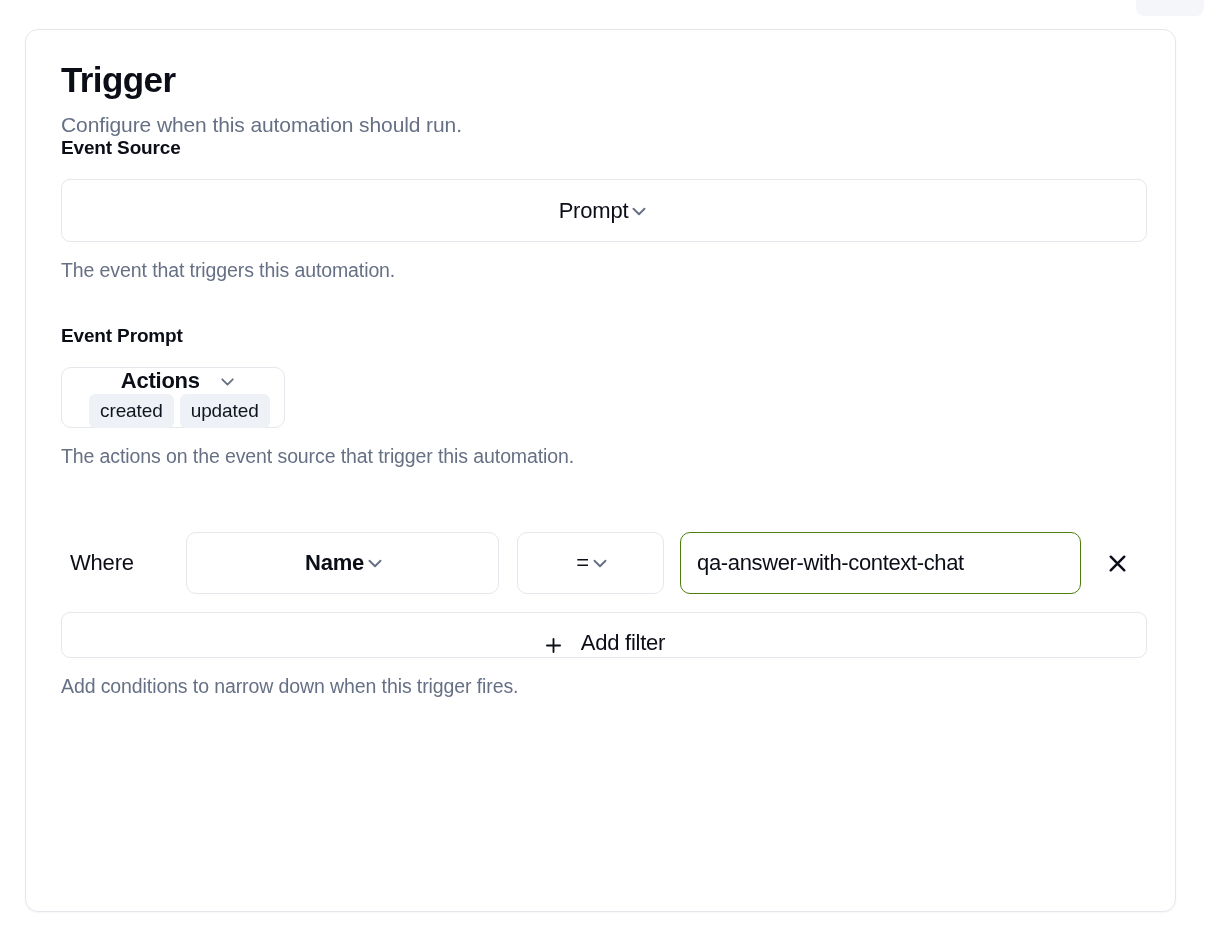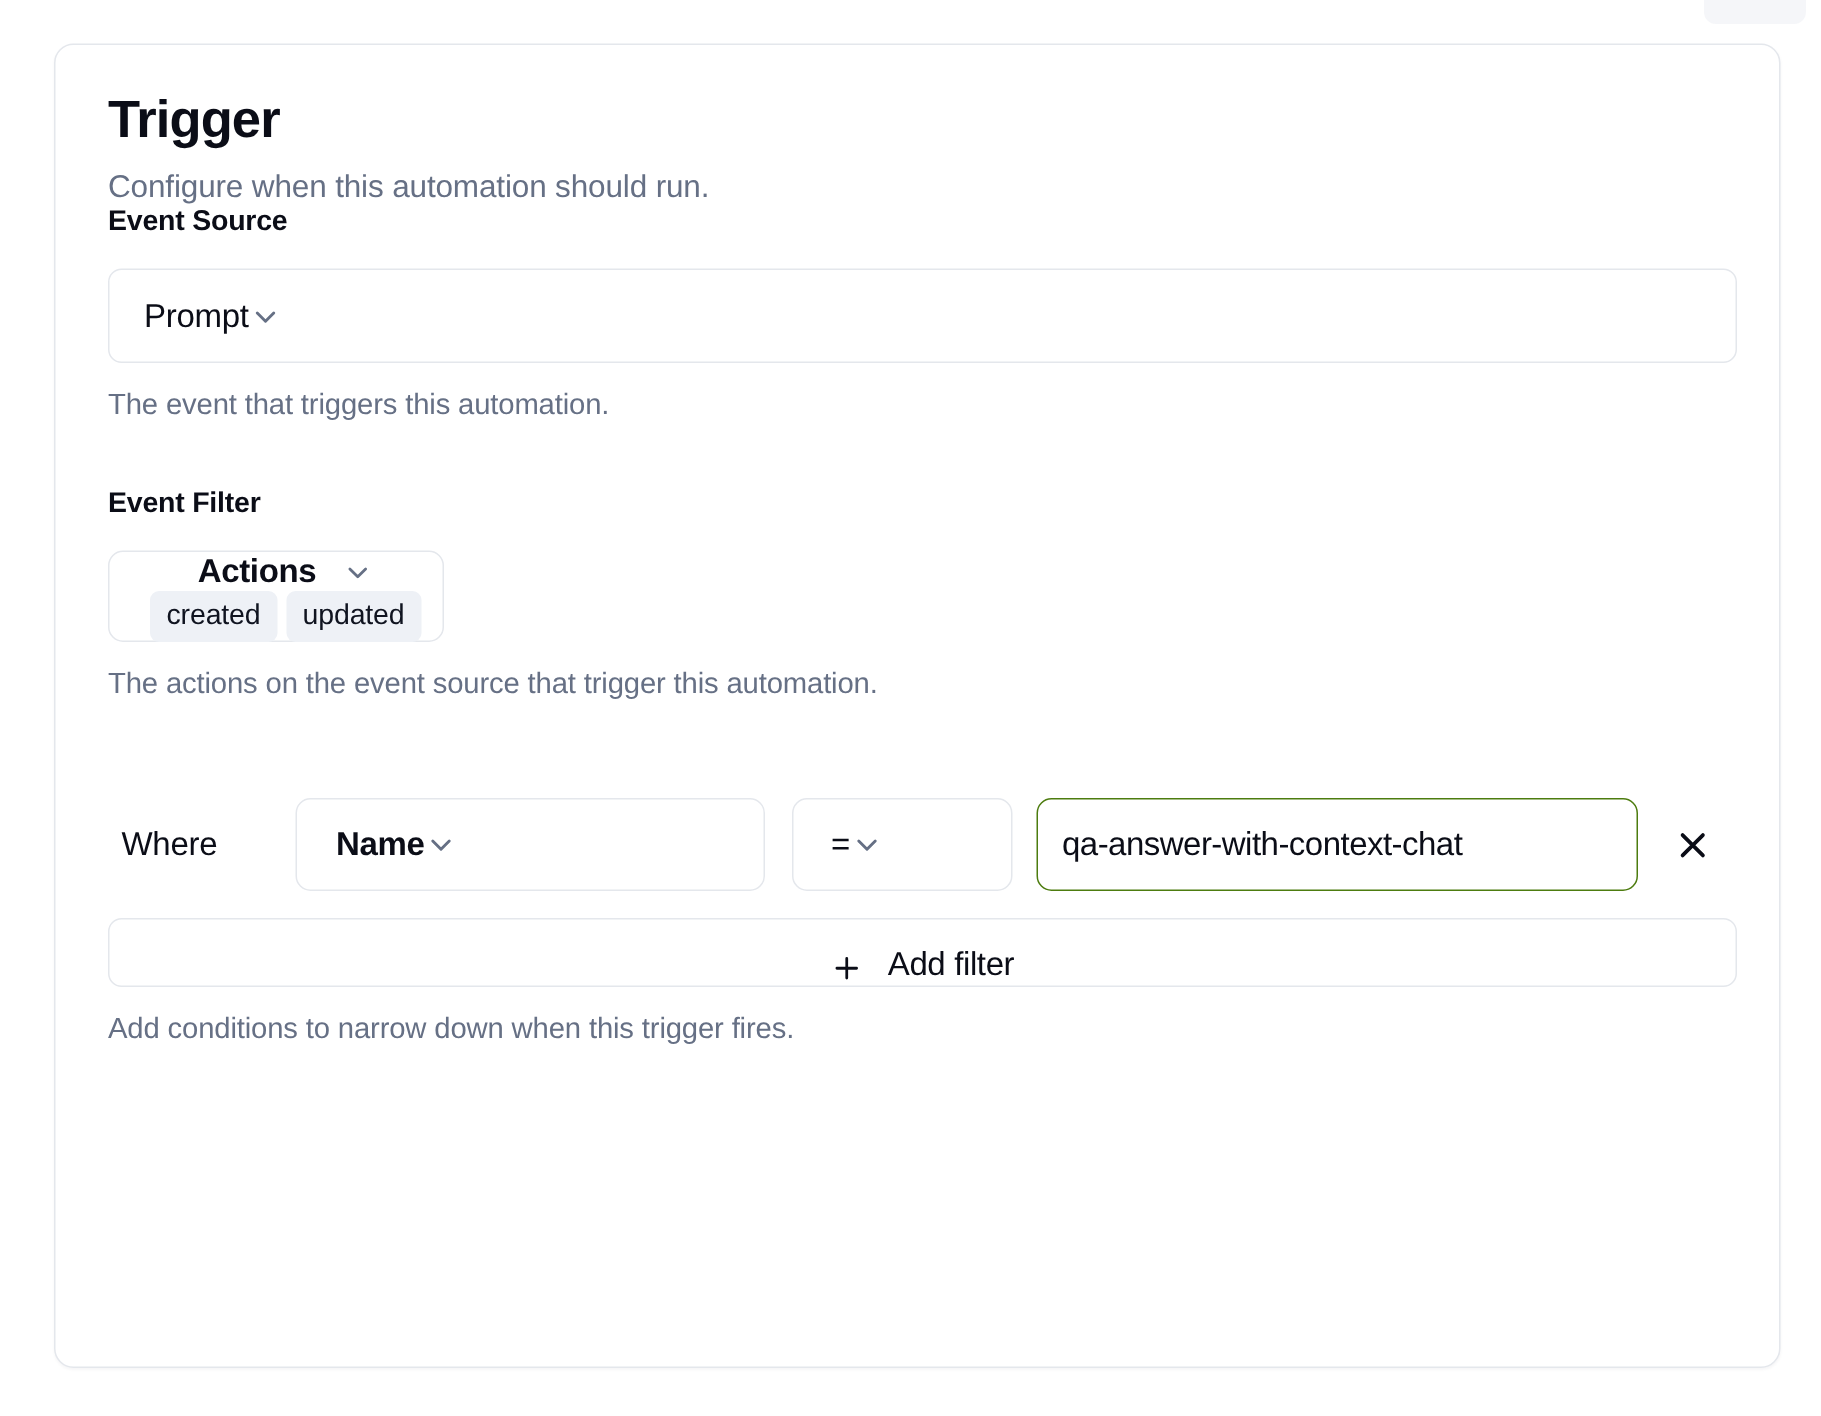--- a/index.html
+++ b/index.html
@@ -24,21 +24,21 @@
     width: 68px;
     height: 34px;
     border-radius: 8px;
     background: #eceef4;
     opacity: .55;
     pointer-events: none;
   }
 
   .card {
     position: absolute;
-    left: 36px;
+    left: 25px;
     top: 29px;
     width: 1151px;
     height: 883px;
     box-sizing: border-box;
     background: #ffffff;
     border: 1px solid #e4e7ec;
     border-radius: 13px;
     box-shadow: 0 1px 2px rgba(16,24,40,.04);
   }
 
@@ -83,21 +83,21 @@
 
   
   .select-box {
     box-sizing: border-box;
     height: 63px;
     border: 1px solid #e4e7ec;
     border-radius: 9px;
     background: #fff;
     display: flex;
     align-items: center;
-    justify-content: flex-start;
+    justify-content: center;
     padding: 0 22px 0 23px;
     cursor: pointer;
   }
   .select-box.full { width: 1086px; }
   .select-value {
     font-size: 22px;
     color: #0b0d17;
     letter-spacing: -0.2px;
   }
 
@@ -275,21 +275,21 @@
         <span class="select-value">Prompt</span>
         <svg class="chev" viewBox="0 0 24 24">
           <path d="M6 9.5 L12 15.5 L18 9.5"></path>
         </svg>
       </div>
       <div class="gap-control-help"></div>
       <div class="field-help">The event that triggers this automation.</div>
     </div>
 
     <div class="section-event-action">
-      <div class="field-label">Event Filter</div>
+      <div class="field-label">Event Prompt</div>
       <div class="gap-label-control"></div>
       <div class="action-combo">
         <span class="action-trigger">
           <span class="label">Actions</span>
           <svg class="chev" viewBox="0 0 24 24">
             <path d="M6 9.5 L12 15.5 L18 9.5"></path>
           </svg>
         </span>
         <span class="combo-divider"></span>
         <span class="tag-row">

